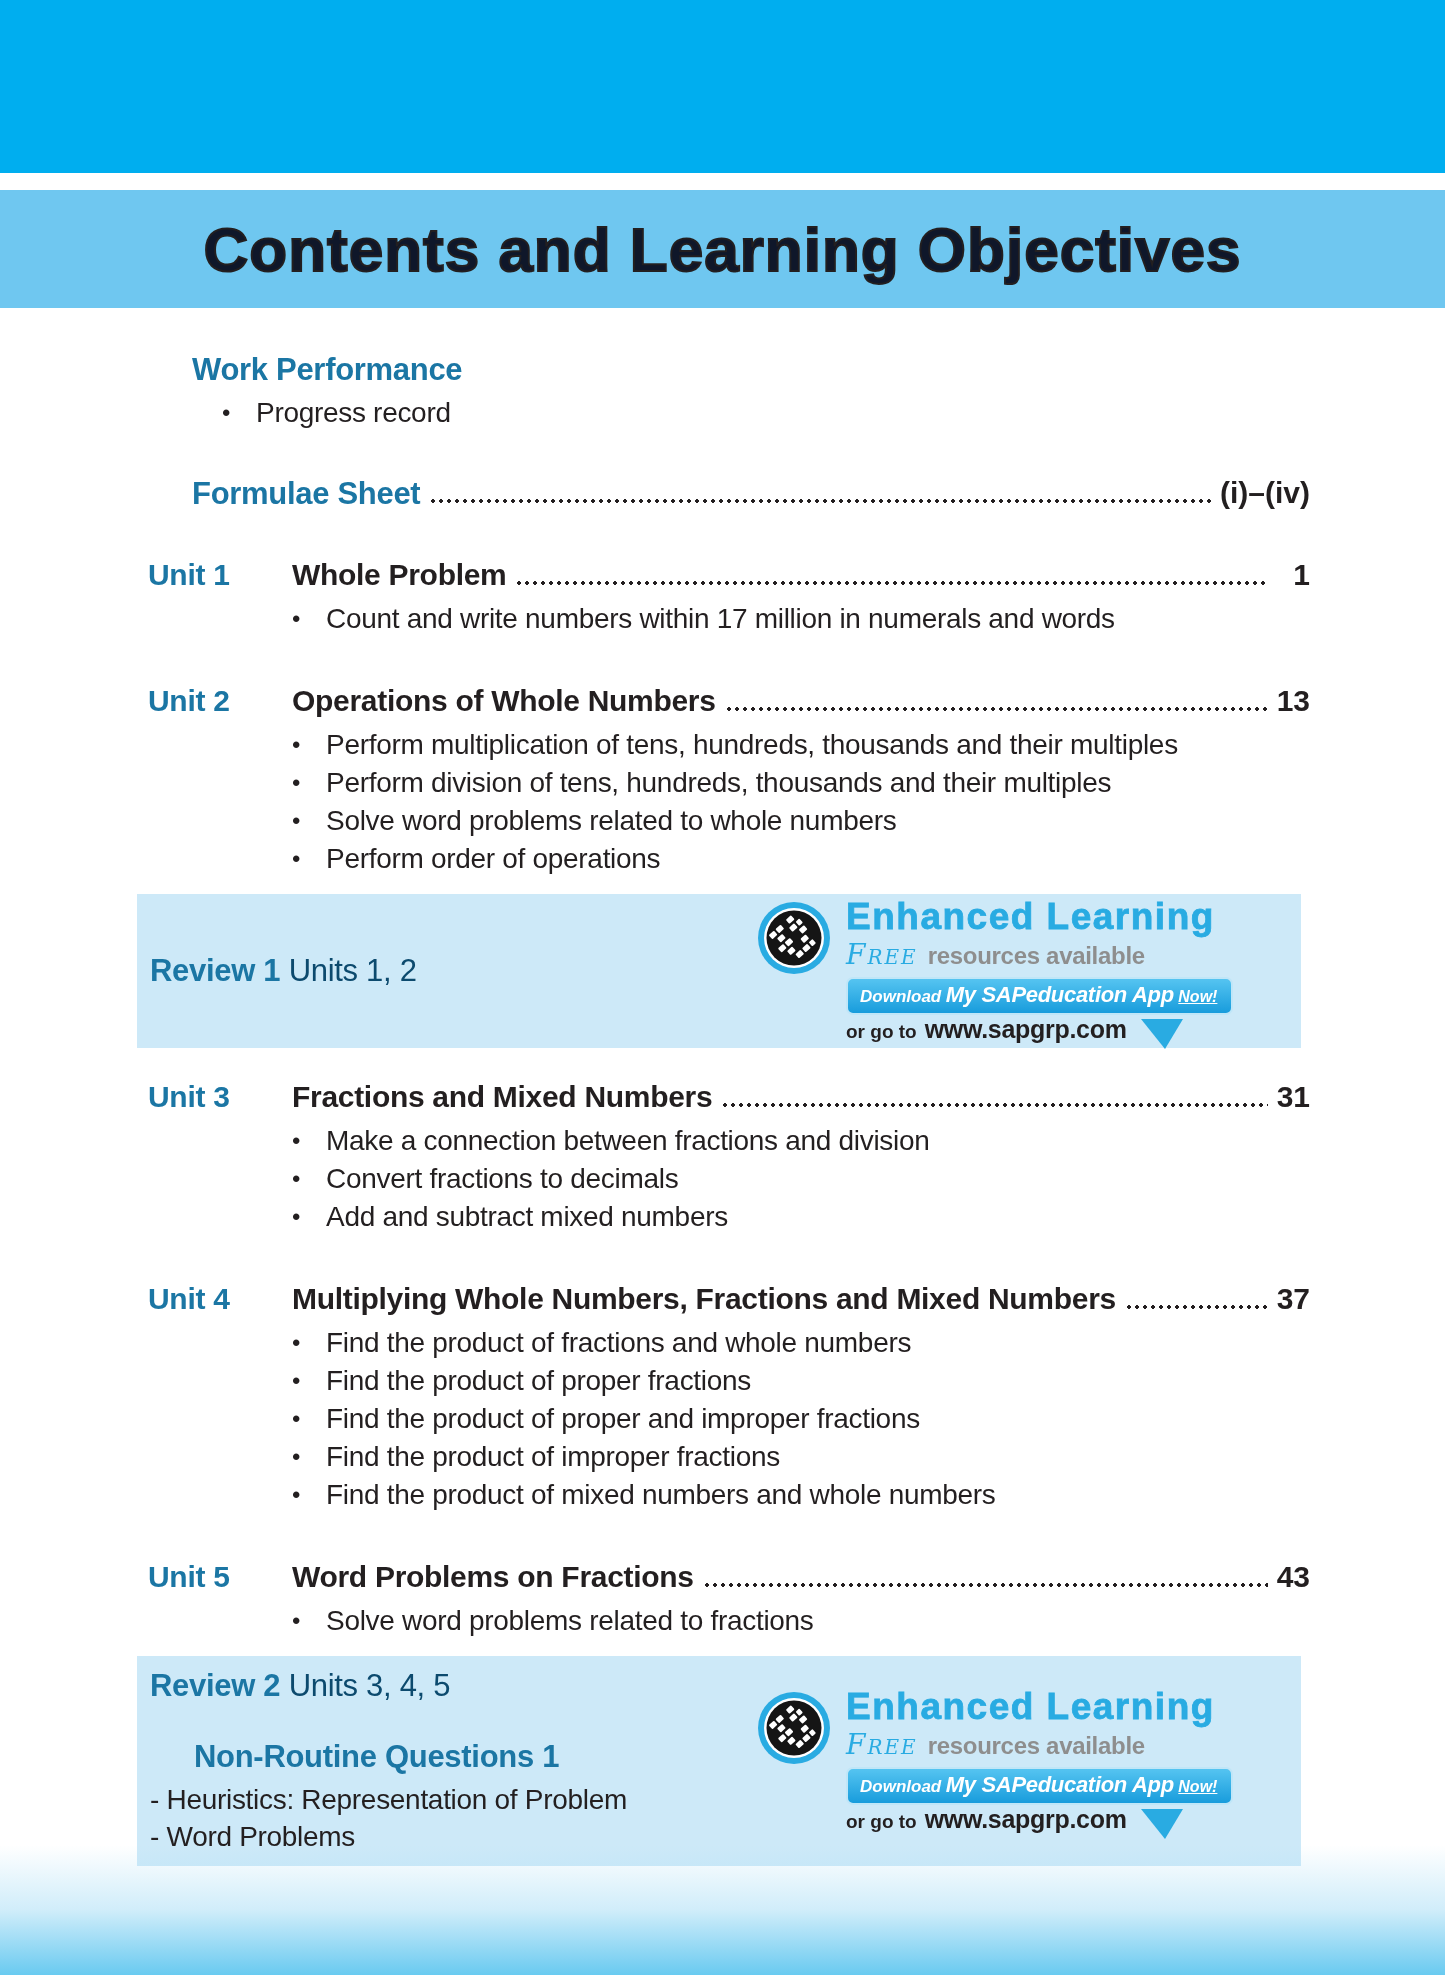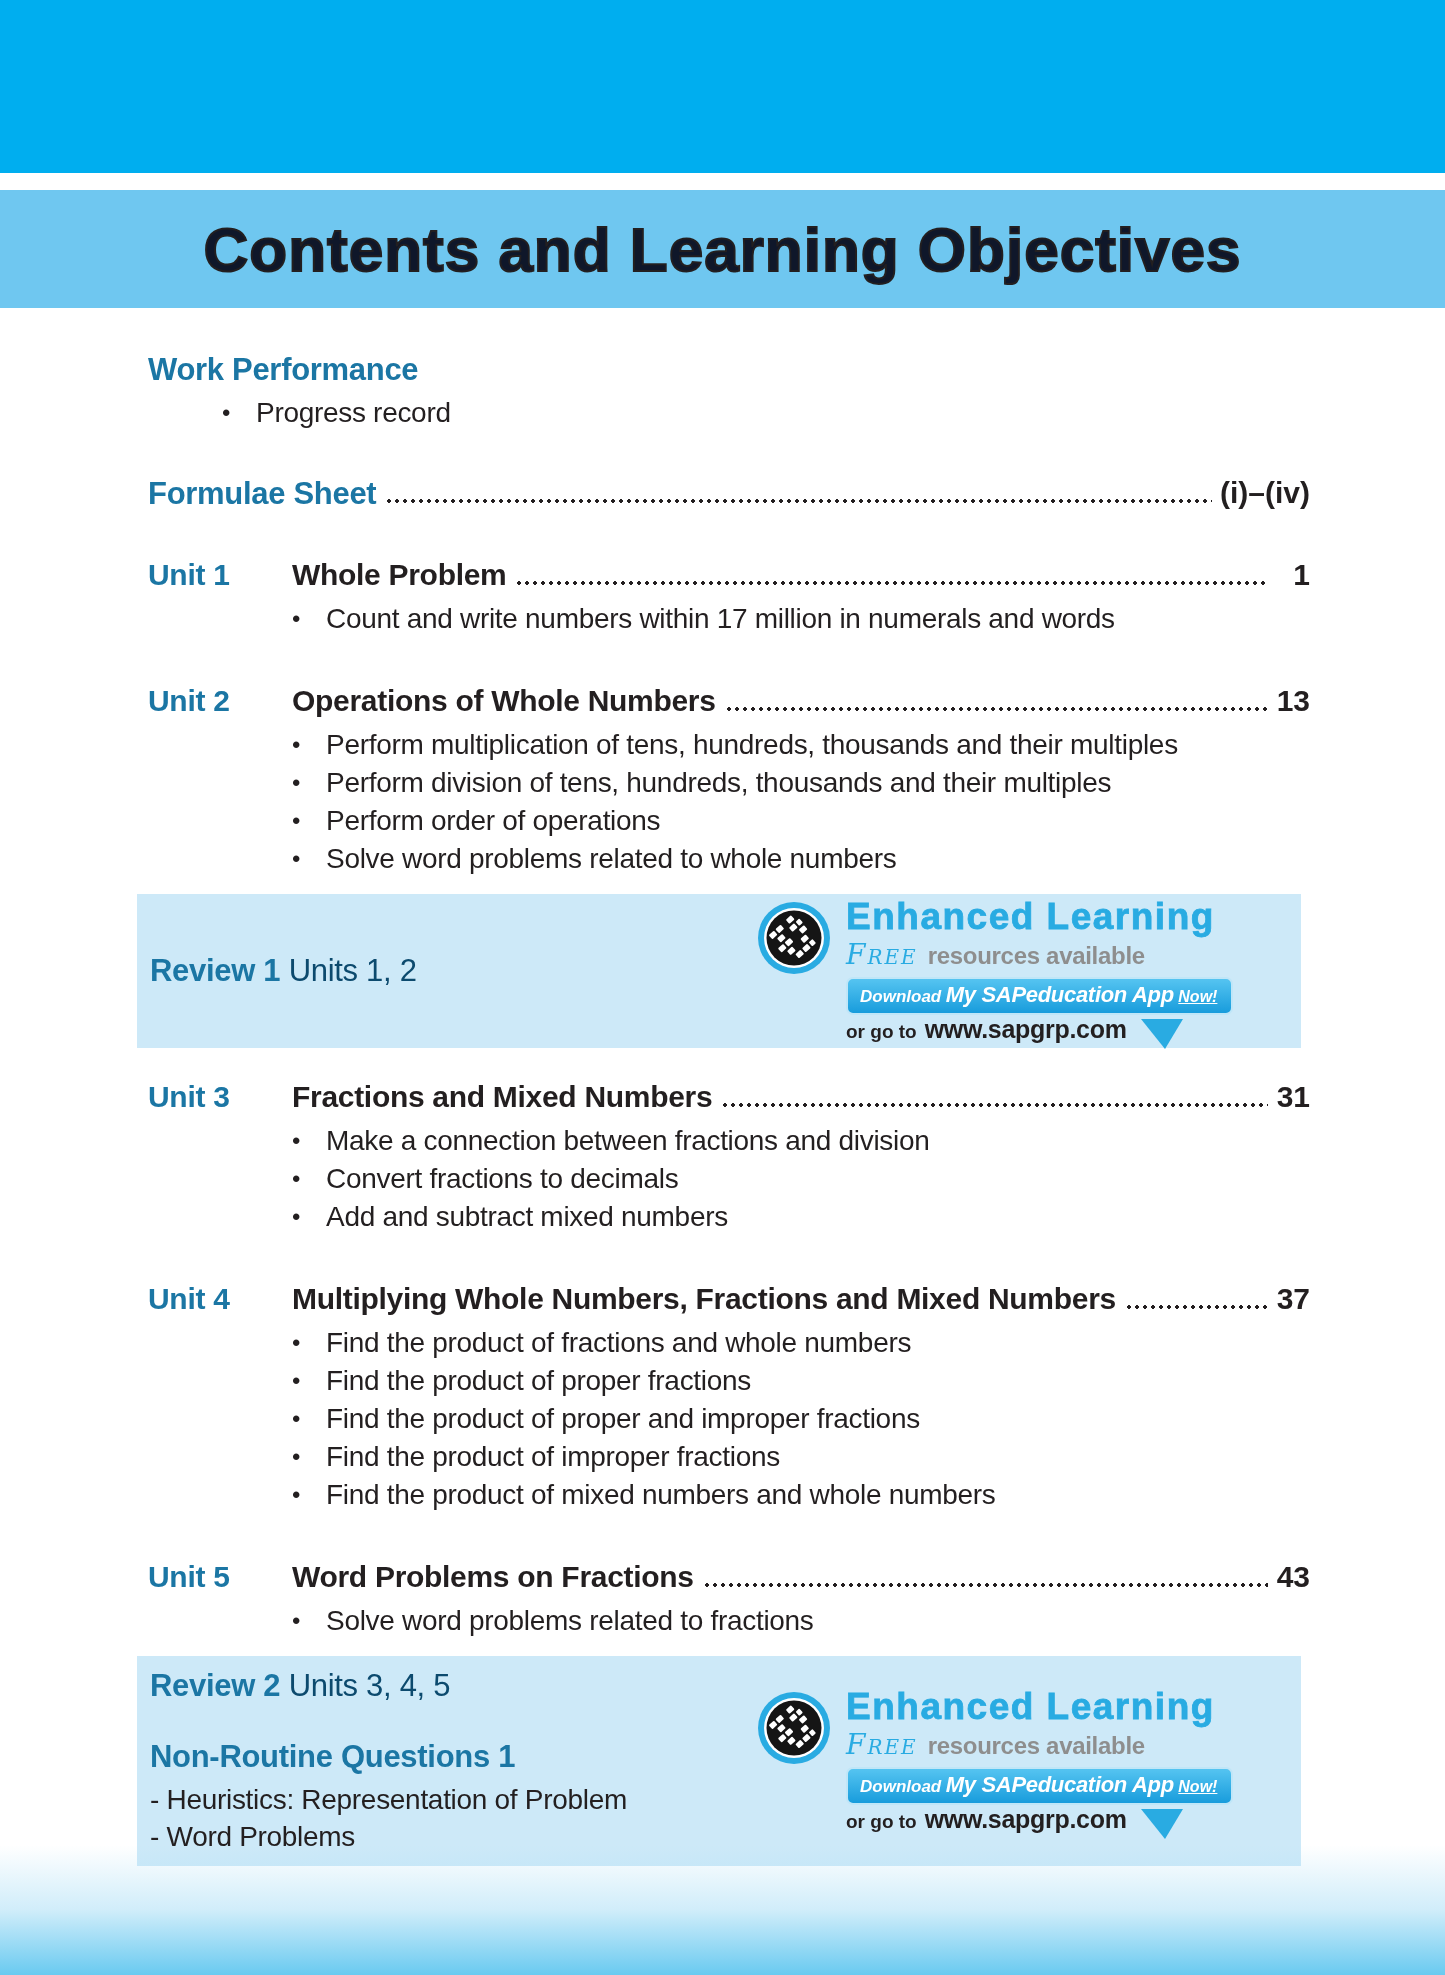--- a/index.html
+++ b/index.html
@@ -17,21 +17,21 @@
   }
   .title-banner h1 {
     font-size:62px; font-weight:bold; color:#0f172a;
     letter-spacing:1px; -webkit-text-stroke:2px #231F20;
     white-space:nowrap;
   }
 
   
   .content { padding:0 135px 0 148px; }
 
-  .heading { color:#1B76A4; font-weight:bold; font-size:31px; line-height:36px; letter-spacing:-0.3px; }
+  .heading { color:#1B76A4; font-weight:bold; font-size:31px; line-height:36px; letter-spacing:-0.3px;margin-left:44px; }
 
   .sec-wp { margin-top:44px; }
 
   .bullets { margin-top:6px; }
   .bullet  { display:flex; font-size:28px; line-height:38px; letter-spacing:-0.3px; }
   .bullet::before { content:"•"; font-size:24px; flex:0 0 34px; }
   .wp-bullets   { margin-left:74px; }
   .unit-bullets { margin-left:144px; }
 
   .toc-row { display:flex; align-items:flex-end; }
@@ -149,24 +149,24 @@
         <span class="pageno">13</span>
       </div>
       <div class="bullets unit-bullets">
         <div class="bullet">
             <span>Perform multiplication of tens, hundreds, thousands and their multiples</span>
           </div>
         <div class="bullet">
             <span>Perform division of tens, hundreds, thousands and their multiples</span>
           </div>
         <div class="bullet">
+            <span>Solve word problems related to whole numbers</span>
+          </div>
+        <div class="bullet">
             <span>Perform order of operations</span>
-          </div>
-        <div class="bullet">
-            <span>Solve word problems related to whole numbers</span>
           </div>
       </div>
     </div>
 
     <div class="review-box review-1">
       <div class="review-left">
         <div class="review-line">
           <span class="review-label">Review 1</span>
           <span class="review-sub">Units 1, 2</span>
         </div>

